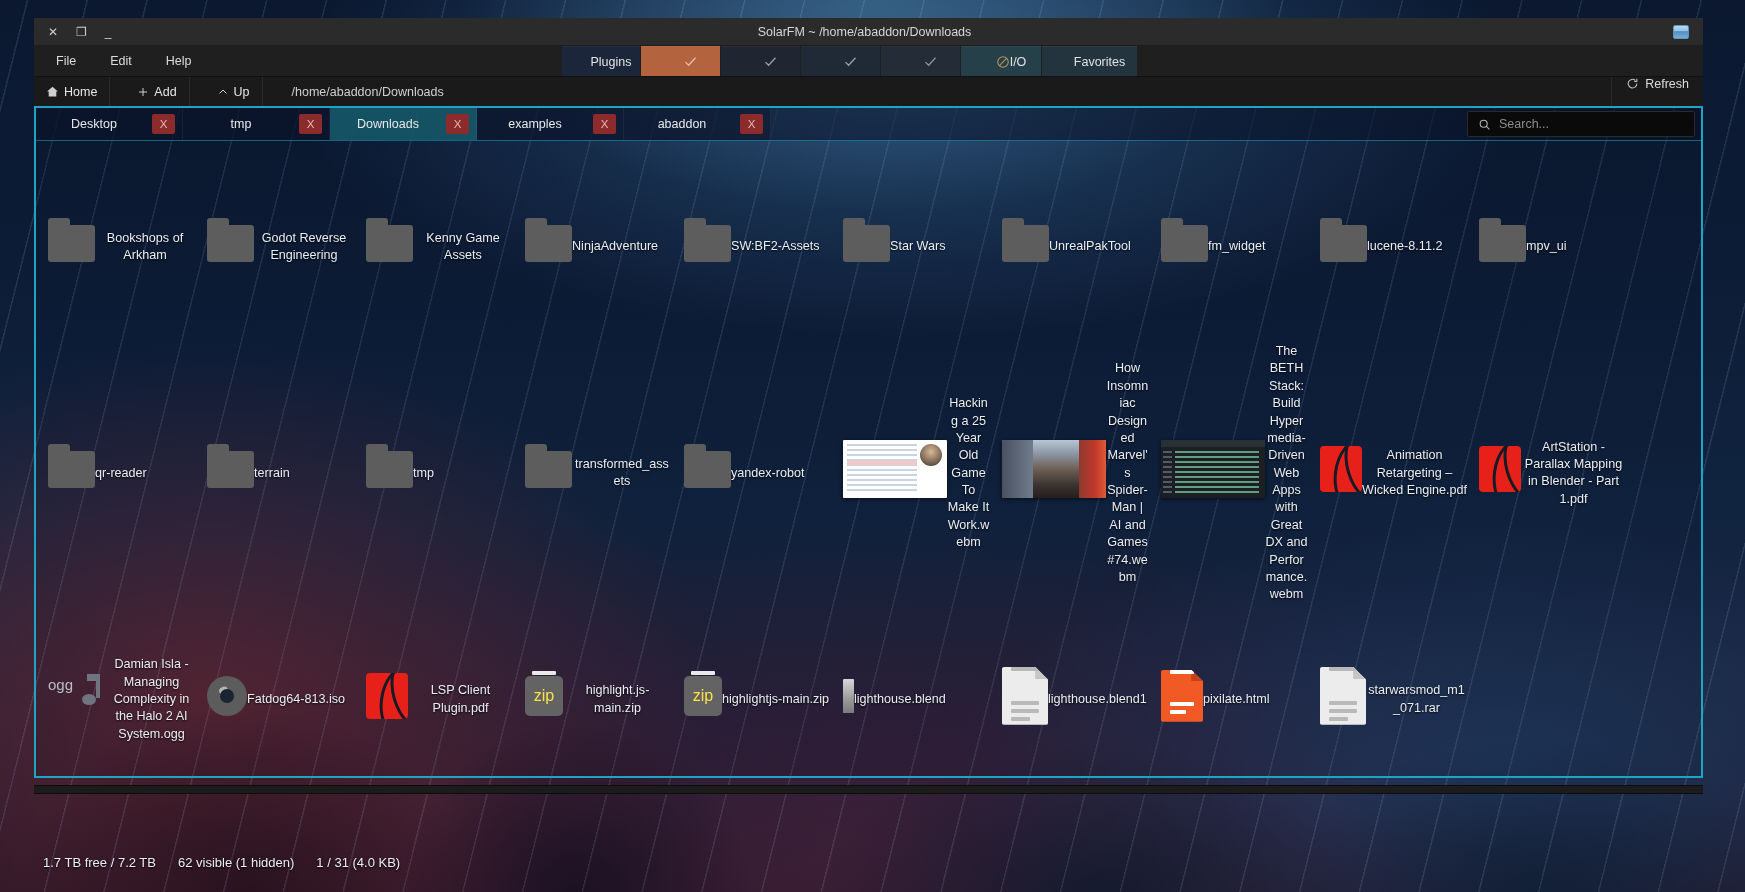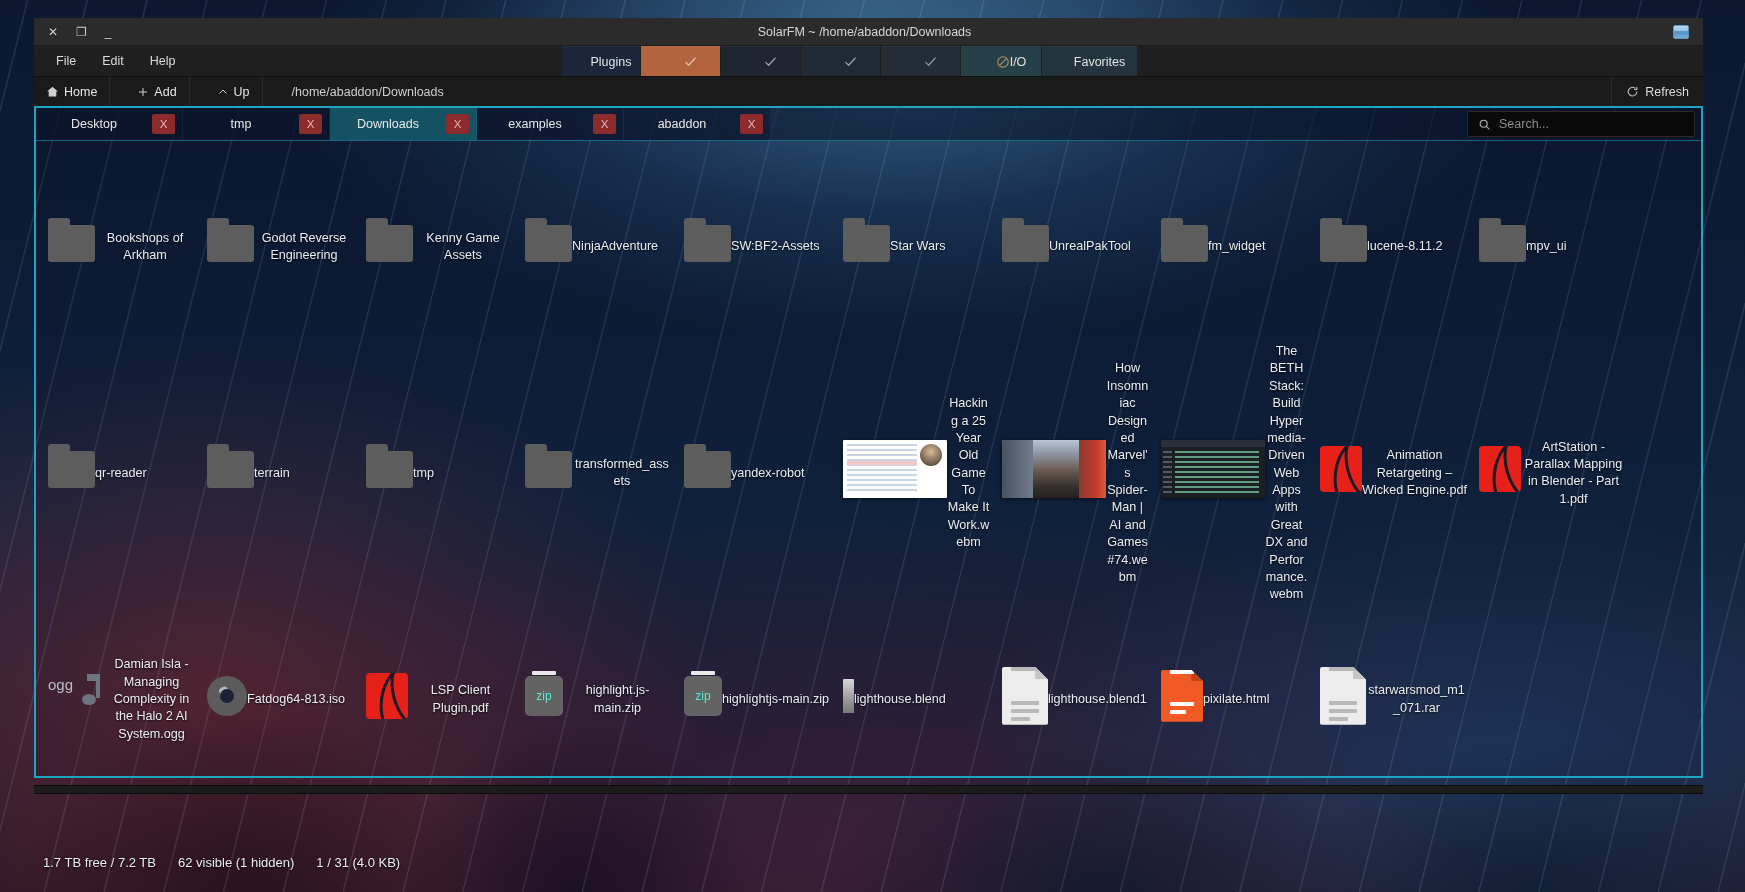--- a/index.html
+++ b/index.html
@@ -58,21 +58,21 @@
   .titleicon{
     position:absolute; right:14px; width:16px; height:14px; border-radius:2px;
     background:linear-gradient(180deg,#bcd9ef 0%,#8fc0e2 45%,#4e90c4 46%,#76aed6 100%);
     border:1px solid #5e94bd;
   }
   
   .menurow{
     height:30px; background:#1f1f1f; display:flex; align-items:stretch;
     position:relative;
   }
-  .menus{ display:flex; align-items:center; padding-left:12px; gap:6px; }
+  .menus{ display:flex; align-items:center; padding-left:12px; gap:14px; }
   .menu{
     font-size:12.5px; color:#dcdcdc; padding:4px 10px; border-radius:2px; cursor:pointer;
   }
   .tbar{
     position:absolute; left:528px; top:0; height:30px;
     display:flex; align-items:stretch; gap:1px;
   }
   .tbtn{
     width:79px; display:flex; align-items:center; justify-content:center;
     font-size:12.5px; color:#e2e2e2; cursor:pointer;
@@ -95,21 +95,21 @@
   }
   .pbtn{
     display:flex; align-items:center; gap:5px; height:30px; padding:0 12px;
     font-size:12.5px; color:#e6e6e6; cursor:pointer;
     border-right:1px solid #2a2a2a;
   }
   .pathtext{
     flex:1; padding-left:14px; font-size:12.5px; color:#cfcfcf;
   }
   .refresh{
-    display:flex; align-items:center; gap:6px; height:30px; padding:0 14px;
+    display:flex; gap:6px; height:30px; padding:0 14px;
     font-size:12.5px; color:#dcdcdc; cursor:pointer; border-left:1px solid #2a2a2a;
   }
   
   .pane{
     flex:1; position:relative;
     border:2px solid #1fa5c4;
     border-top:2px solid #1fa5c4;
     background:rgba(6,14,30,.10);
     overflow:hidden;
   }
@@ -254,21 +254,21 @@
     width:14px; height:14px; border-radius:50%; background:#1b2233;
   }
   .iso .gl{
     position:absolute; left:12px; top:11px; width:9px; height:7px;
     border-radius:50%; background:rgba(255,255,255,.55); transform:rotate(-25deg);
   }
   
   .zip{
     width:38px; height:40px; background:#636363; border-radius:5px;
     position:relative; display:flex; align-items:center; justify-content:center;
-    font-size:12px; color:#5eead4;
+    font-size:16px; color:#fde047;
   }
   .zip:before{
     content:""; position:absolute; left:7px; top:-5px; right:7px; height:4px;
     background:#e9e9e9; border-radius:1px;
   }
   
   .blendthin{
     width:11px; height:34px;
     background:linear-gradient(180deg,#d7d7d7,#9a9a9a 60%,#7a7a7a);
     border-radius:1px 1px 0 0;

